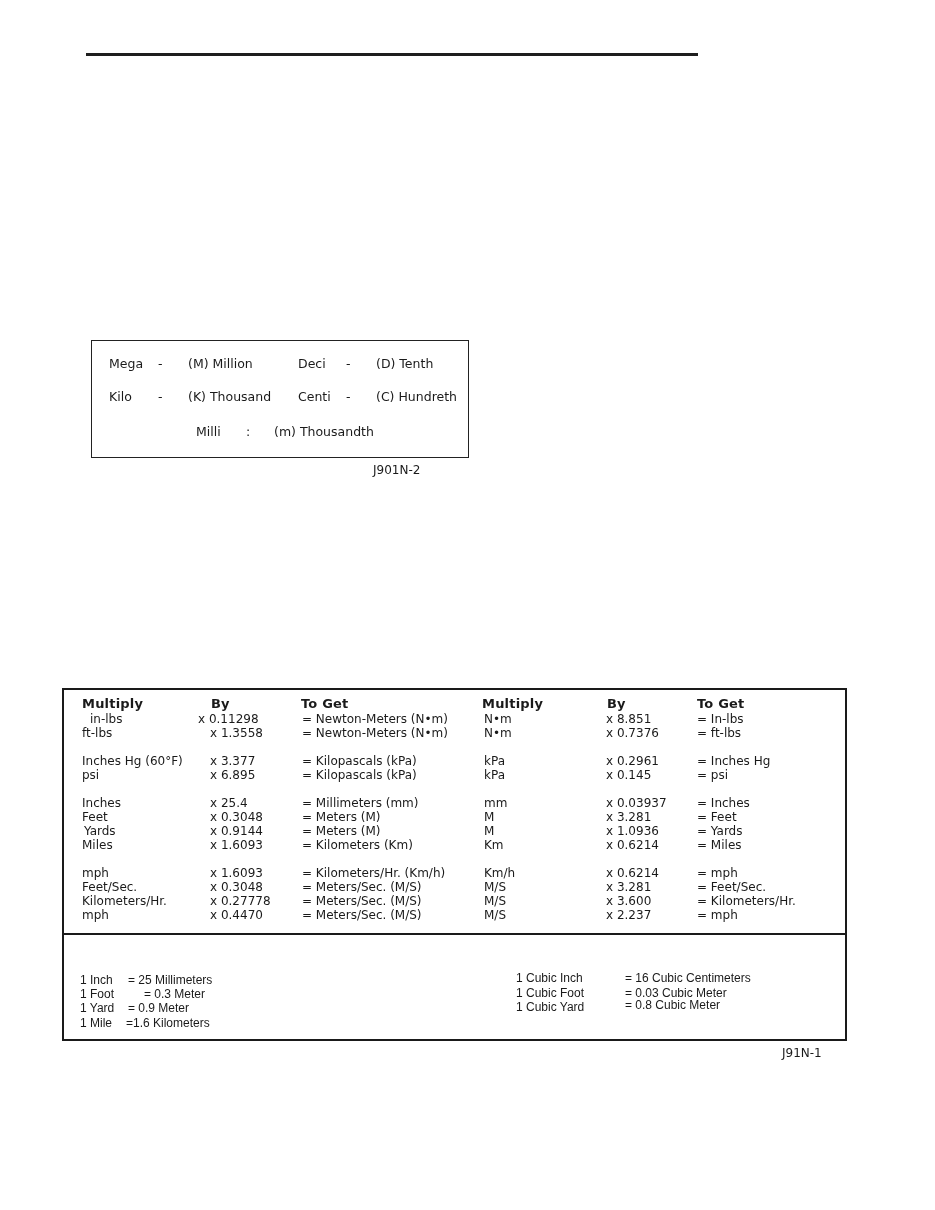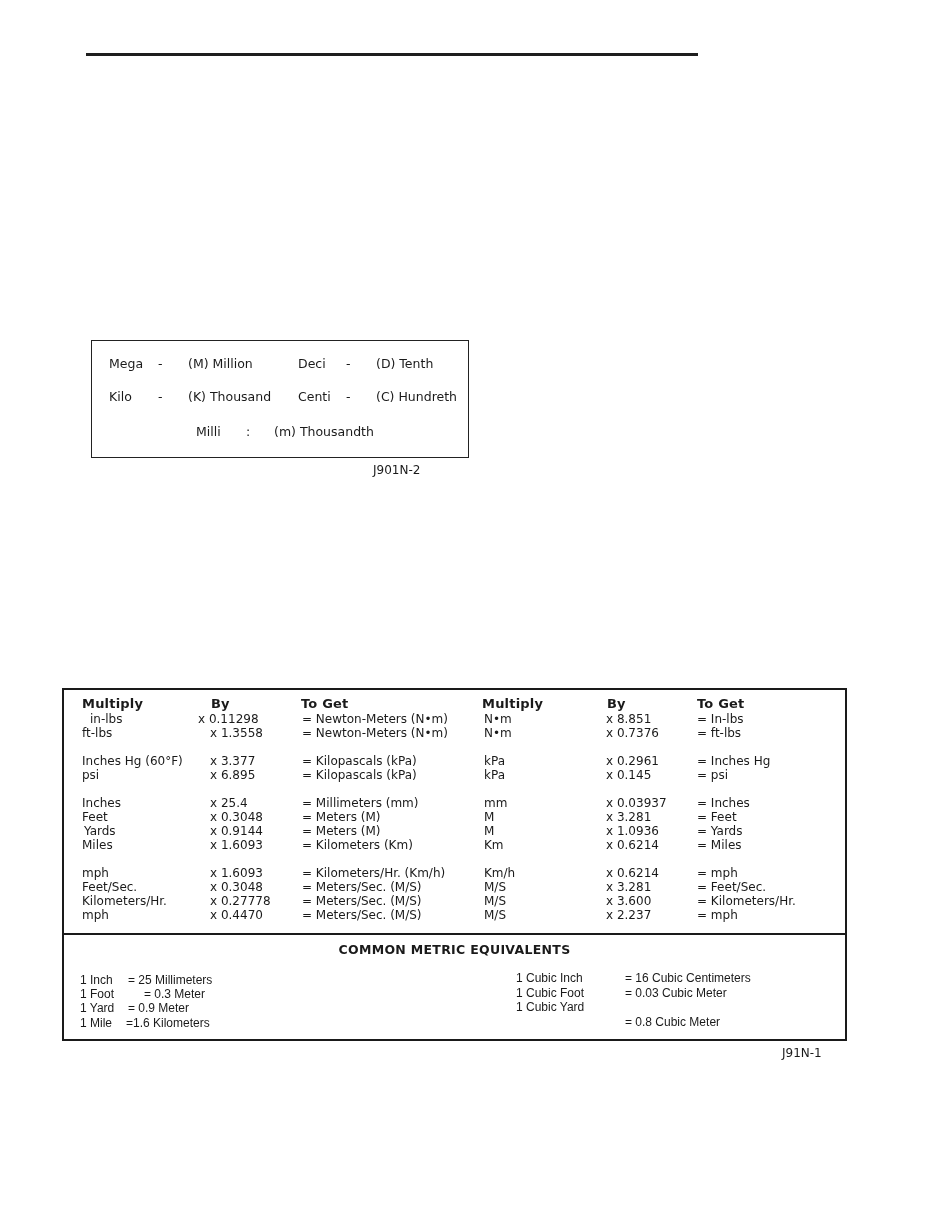--- a/index.html
+++ b/index.html
@@ -176,31 +176,30 @@
     <span class="cell" style="left:633px;top:204px">= Kilometers/Hr.</span>
   </div>
   <div>
     <span class="cell" style="left:420px;top:218px">M/S</span>
     <span class="cell" style="left:542px;top:218px">x 2.237</span>
     <span class="cell" style="left:633px;top:218px">= mph</span>
   </div>
 
   <div class="conv-divider"></div>
 
-  <div class="eq-title">COMMON METRIC EQUIVALENTS</div>
 
   <span class="eqc" style="left:16px;top:283px">1 Inch</span>
   <span class="eqc" style="left:64px;top:283px">= 25 Millimeters</span>
   <span class="eqc" style="left:16px;top:297px">1 Foot</span>
   <span class="eqc" style="left:80px;top:297px">= 0.3 Meter</span>
   <span class="eqc" style="left:16px;top:311px">1 Yard</span>
   <span class="eqc" style="left:64px;top:311px">= 0.9 Meter</span>
   <span class="eqc" style="left:16px;top:326px">1 Mile</span>
   <span class="eqc" style="left:62px;top:326px">=1.6 Kilometers</span>
 
   <span class="eqc" style="left:452px;top:281px">1 Cubic Inch</span>
   <span class="eqc" style="left:561px;top:281px">= 16 Cubic Centimeters</span>
   <span class="eqc" style="left:452px;top:296px">1 Cubic Foot</span>
   <span class="eqc" style="left:561px;top:296px">= 0.03 Cubic Meter</span>
   <span class="eqc" style="left:452px;top:310px">1 Cubic Yard</span>
-  <span class="eqc" style="left:561px;top:325px">= 0.8 Cubic Meter</span>
+  <span class="eqc" style="left:561px;top:308px">= 0.8 Cubic Meter</span>
 </div>
 <span class="fig-label" style="left:782px;top:1046px">J91N-1</span>
 
 </body></html>

